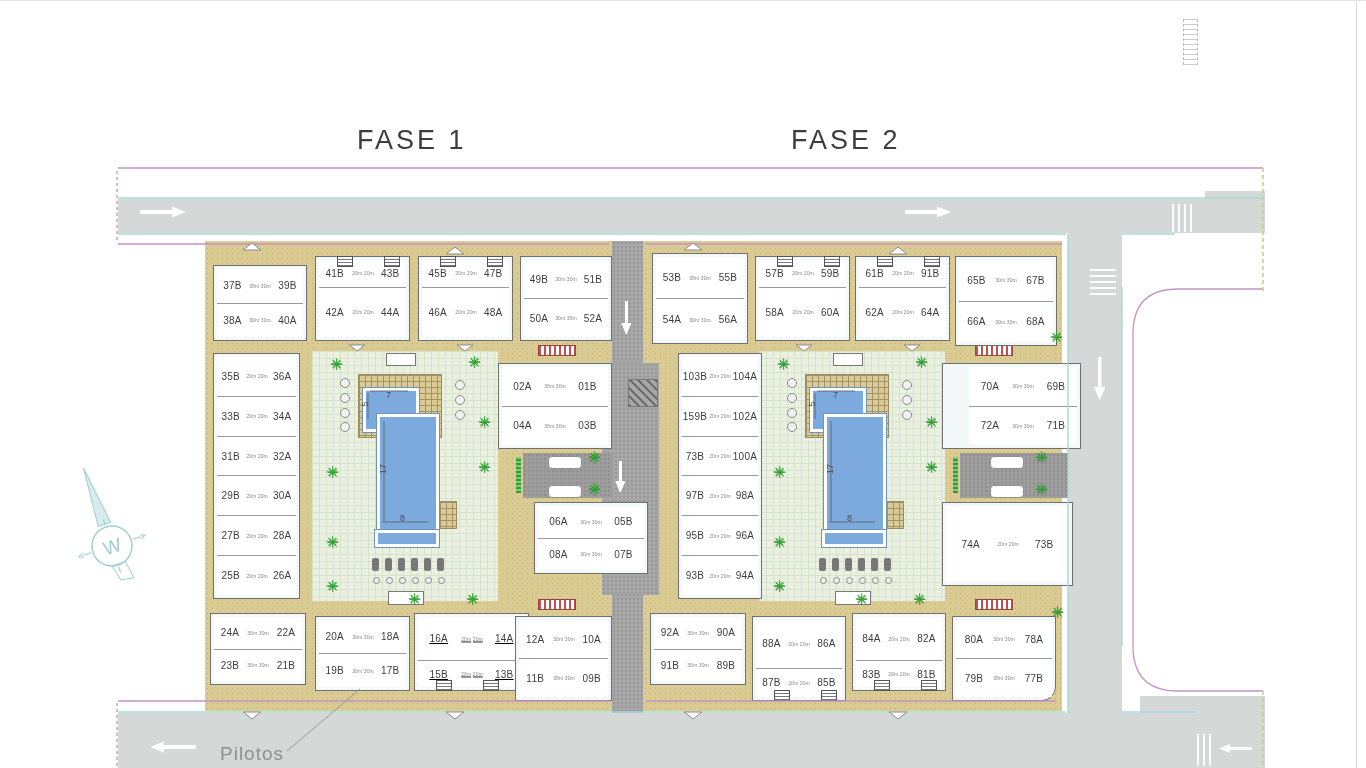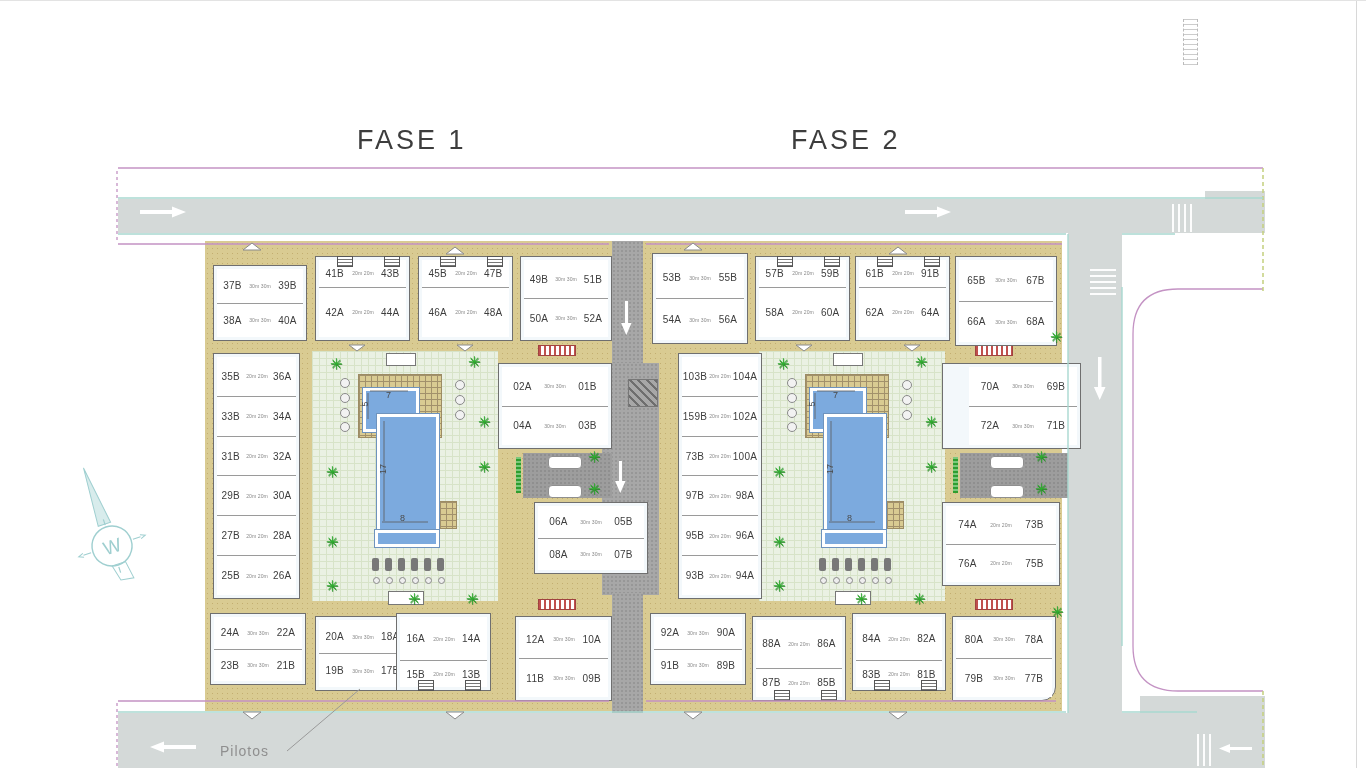--- a/index.html
+++ b/index.html
@@ -36,21 +36,21 @@
   
   .lounger{position:absolute;width:7px;height:13px;background:#787878;border-radius:2px;z-index:7;}
   .dotc{position:absolute;width:5px;height:5px;border:1px solid #8a8a8a;border-radius:50%;background:#eee;z-index:7;}
   .tablec{position:absolute;width:8px;height:8px;border:1px solid #8a8a8a;border-radius:50%;background:#f2f2f2;z-index:7;}
   .bench{position:absolute;background:#fff;border:1px solid #777;z-index:7;}
   .hedge{position:absolute;background:repeating-linear-gradient(0deg,#2f9e2f 0 2px,#7cc87c 2px 4px);z-index:7;}
   .car{position:absolute;width:32px;height:11px;background:#fff;border:1px solid #8f8f8f;border-radius:4px;z-index:7;}
   .palm{position:absolute;color:#2fae2f;z-index:7;line-height:1;text-shadow:0.5px 0.5px 0 #1d7a1d;}
   
   .title{position:absolute;font-size:27px;letter-spacing:3px;color:#3d3d3d;z-index:9;white-space:nowrap;}
-  .pilotos{position:absolute;font-size:14px;letter-spacing:1px;color:#8f8f8f;z-index:9;}
+  .pilotos{position:absolute;font-size:19px;letter-spacing:1px;color:#8f8f8f;z-index:9;}
   .edge-r{position:absolute;left:1356px;top:0;width:1px;height:768px;background:#d8d8d8;z-index:10;}
   svg.overlay{position:absolute;left:0;top:0;z-index:8;pointer-events:none;}
   svg.compass{position:absolute;z-index:9;}
 </style>
 </head>
 <body>
 
 <div id="canvas">
 
   <div class="title" style="left:357px;top:124px;">FASE 1</div>
@@ -308,21 +308,21 @@
         </div>
         <div class="brow">
           <span class="ul">19B</span>
           <span class="uarea">
             <span class="">30m</span>
             <span class="">30m</span>
           </span>
           <span class="ul">17B</span>
         </div>
       </div>
-      <div class="block" style="left: 396px; top: 612px; width: 95px; height: 78px;">
+      <div class="block" style="left: 414px; top: 612px; width: 115px; height: 78px; text-decoration: underline;">
         <div class="brow" style="flex-grow: 1;">
           <span class="ul">16A</span>
           <span class="uarea">
             <span class="">20m</span>
             <span class="">20m</span>
           </span>
           <span class="ul">14A</span>
         </div>
         <div class="brow" style="flex-grow: 0.6;">
           <span class="ul">15B</span>
@@ -490,36 +490,28 @@
         </div>
         <div class="brow">
           <span class="ul">72A</span>
           <span class="uarea">
             <span class="">30m</span>
             <span class="">30m</span>
           </span>
           <span class="ul">71B</span>
         </div>
       </div>
-      <div class="block" style="left: 942px; top: 501px; width: 118px; height: 84px;">
+      <div class="block" style="left: 942px; top: 501px; width: 131px; height: 84px;">
         <div class="brow">
           <span class="ul">74A</span>
           <span class="uarea">
             <span class="">20m</span>
             <span class="">20m</span>
           </span>
           <span class="ul">73B</span>
-        </div>
-        <div class="brow">
-          <span class="ul">76A</span>
-          <span class="uarea">
-            <span class="">20m</span>
-            <span class="">20m</span>
-          </span>
-          <span class="ul">75B</span>
         </div>
       </div>
       <div class="block" style="left: 650px; top: 612px; width: 96px; height: 72px;">
         <div class="brow">
           <span class="ul">92A</span>
           <span class="uarea">
             <span class="">30m</span>
             <span class="">30m</span>
           </span>
           <span class="ul">90A</span>

